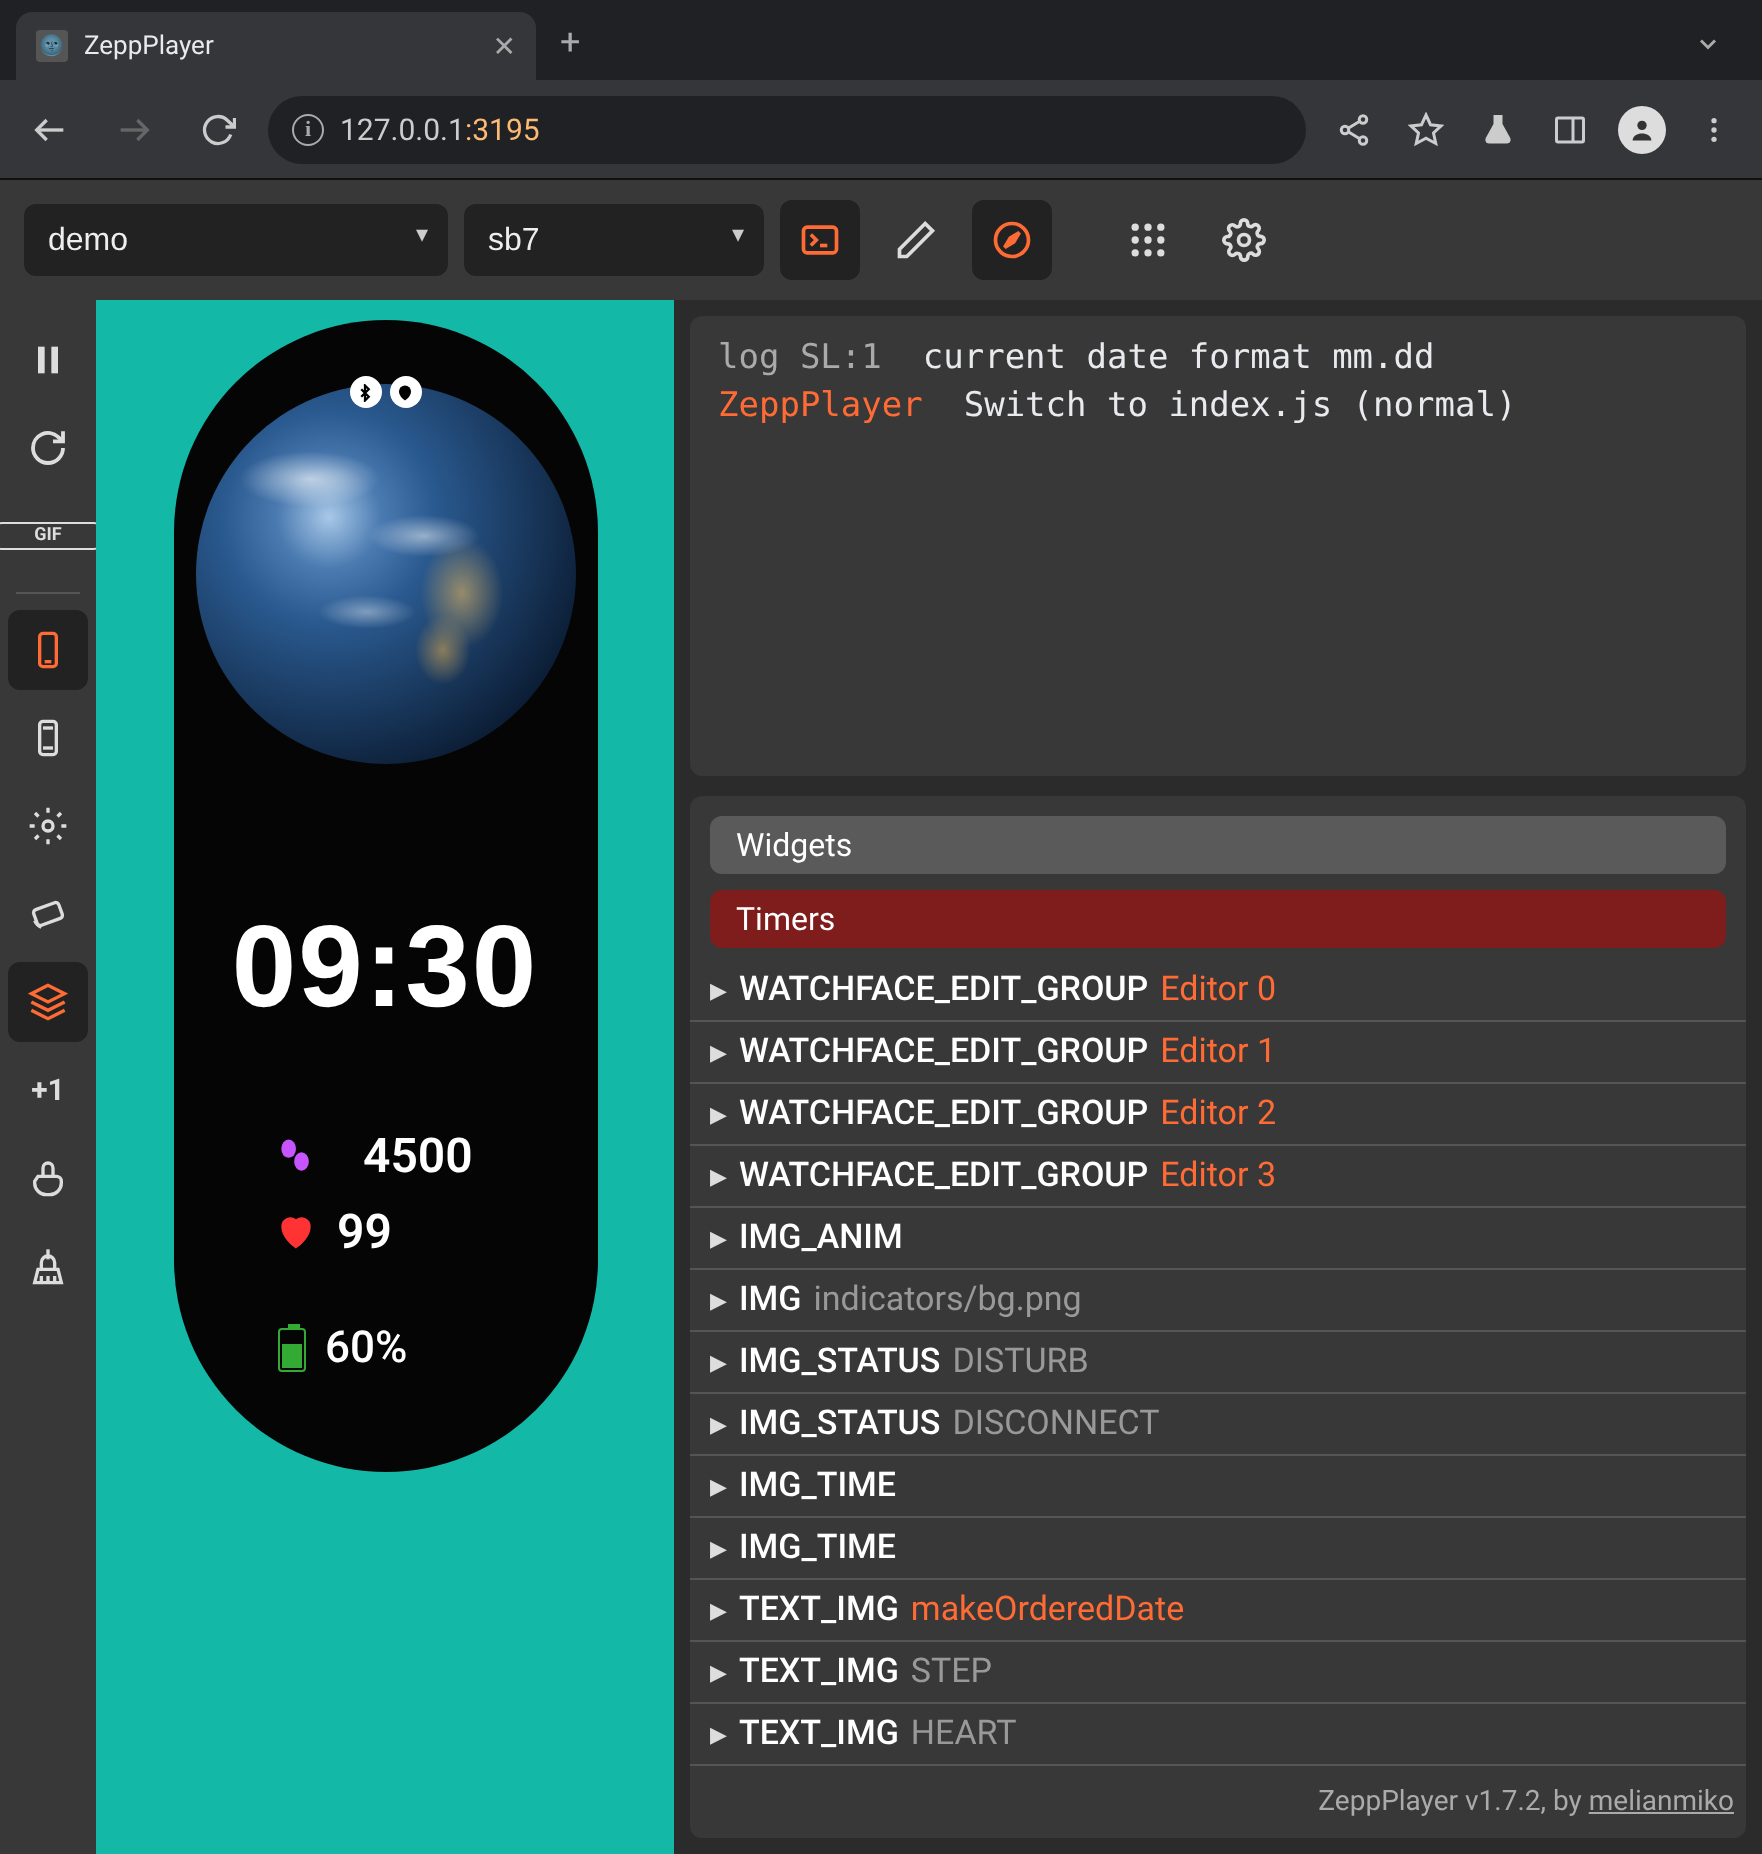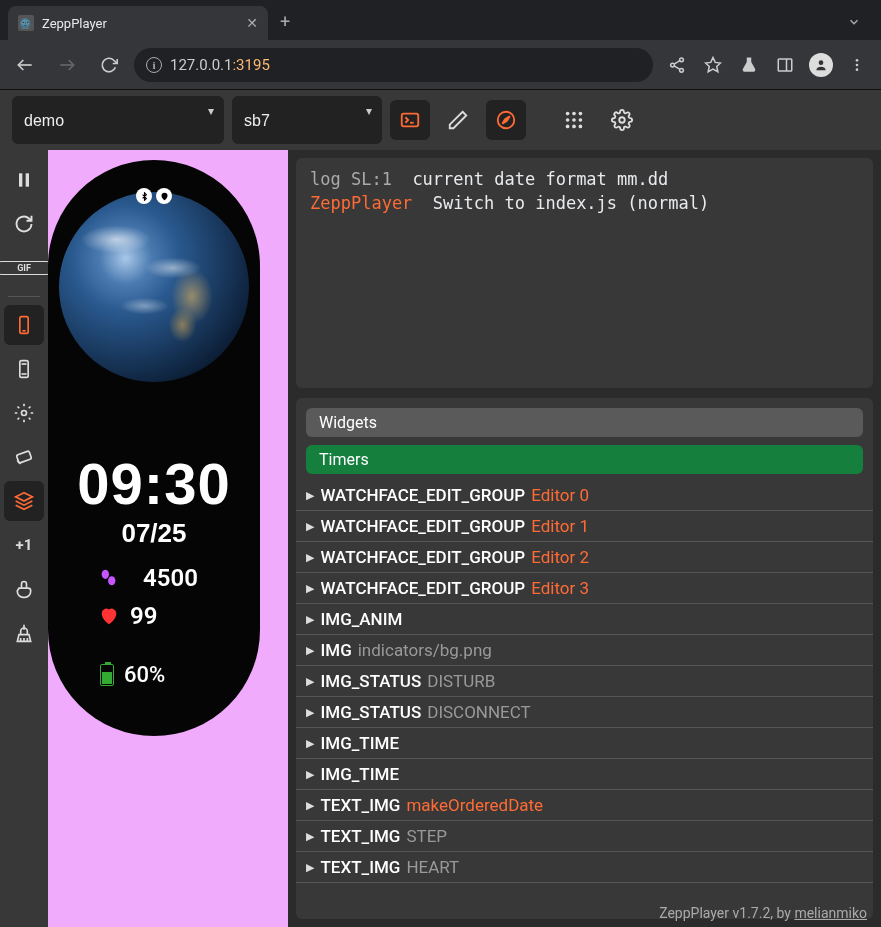--- a/index.html
+++ b/index.html
@@ -26,38 +26,38 @@
 .omnibox { flex: 1; background: #202124; border-radius: 20px; height: 34px; display: flex; align-items: center; padding: 0 12px; gap: 8px; color: #ccc; font-size: 15px; }
 .omnibox .info { width:16px;height:16px;border:1.5px solid #aaa;border-radius:50%;display:flex;align-items:center;justify-content:center;font-size:11px;color:#aaa;font-family:serif;font-weight:bold;}
 .omnibox .dim { color: #fdba74; }
 .chromeactions { display:flex; gap:4px; }
 .chromeactions .cbtn { width:32px;height:32px;display:flex;align-items:center;justify-content:center;color:#ccc;}
 .avatar { width:24px;height:24px;border-radius:50%;background:#ddd;display:flex;align-items:center;justify-content:center;color:#333;}
 
 
 .app { position: absolute; top: 90px; left: 0; right: 0; bottom: 0; background: #2b2b2b; display:flex; flex-direction:column;}
 .app-toolbar { height: 60px; background: #383838; display:flex; align-items:center; padding: 0 12px; gap: 8px; }
-.select { background: #222; color: #eee; border: none; height: 48px; padding: 0 30px 0 12px; border-radius: 6px; font-size: 16px; appearance: none; position: relative; }
+.select { background: #222; color: #eee; border: none; height: 36px; padding: 0 30px 0 12px; border-radius: 6px; font-size: 16px; appearance: none; position: relative; }
 .selectwrap { position: relative; }
 .selectwrap::after { content:"▾"; position:absolute; right:10px; top:8px; color:#ccc; pointer-events:none; font-size:12px;}
 .sel1 { width: 212px; }
 .sel2 { width: 150px; }
 .tbtn { width: 40px; height: 40px; display:flex; align-items:center; justify-content:center; border-radius: 6px; color:#ddd; }
 .tbtn.active { background: #222; color: #ff6b35; }
 .tbtn svg { width:22px; height:22px; }
 
 .app-body { flex:1; display:flex; }
 .sidetools { width: 48px; background: #383838; display:flex; flex-direction:column; padding: 8px 0; gap:0px; }
 .sidetools .sbtn { width:40px; height:40px; margin: 2px auto; display:flex; align-items:center; justify-content:center; color:#ddd; border-radius:6px; font-size:14px; }
 .sidetools .sbtn.active { background:#222; color:#ff6b35; }
 .sidetools .sbtn svg { width:20px; height:20px; }
 .sidetools .sbtn.txt { font-size:15px; font-weight:bold; }
 .gif-badge { font-size:9px; font-weight:bold; border:1.5px solid currentColor; border-radius:3px; padding:1px 18px; }
 
-.preview-col { width: 240px; background:#f0abfc; display:flex; align-items:flex-start; padding-top:10px;}
+.preview-col { width: 289px; background:#14b8a6; display:flex; align-items:flex-start; justify-content:center; padding-top:10px;}
 .watch { width: 212px; height: 576px; background:#050505; border-radius: 106px; position:relative; overflow:hidden; margin-top:0px;}
 .watch .earth { position:absolute; top:32px; left:50%; transform:translateX(-50%); width:190px; height:190px; border-radius:50%; 
   background: radial-gradient(circle at 35% 35%, #a8c8e8 0%, #4a7ab0 15%, #2a5a90 30%, #1a3a60 55%, #0a1a30 80%, #000 100%);
   overflow:hidden;
 }
 .earth::before { content:""; position:absolute; inset:0; background:
   radial-gradient(ellipse 30px 40px at 70% 55%, #c8a868 0%, transparent 70%),
   radial-gradient(ellipse 20px 25px at 65% 70%, #b89858 0%, transparent 70%);
   opacity:0.7;
 }
@@ -79,30 +79,30 @@
 .batt-ico::before { content:""; position:absolute; top:-3px; left:4px; width:6px; height:2px; background:#3a3;}
 .batt-ico::after { content:""; position:absolute; bottom:1px; left:1px; right:1px; height:60%; background:#3a3;}
 
 .main-col { flex:1; display:flex; flex-direction:column; padding: 8px; gap:10px; min-width:0;}
 .console { background:#383838; border-radius:6px; padding:10px 14px; height:230px; font-family: "SF Mono", Consolas, monospace; font-size:17px; line-height:1.4; }
 .console .log-tag { color:#aaa; }
 .console .zp { color:#ff6b35; }
 
 .inspector { background:#383838; border-radius:6px; flex:1; overflow:hidden; display:flex; flex-direction:column; position:relative;}
 .insp-tabs { display:flex; gap:8px; padding:10px 10px 6px 10px;flex-direction:column; }
-.insp-tab { background:#15803d; border-radius:6px; padding:5px 13px; font-size:16px; color:#fff; }
+.insp-tab { background:#7f1d1d; border-radius:6px; padding:5px 13px; font-size:16px; color:#fff; }
 .insp-tab.active { background:#5a5a5a; }
 .insp-list { flex:1; overflow-y:auto; }
 .insp-row { border-bottom:1px solid #555; padding:5px 10px; font-size:17px; display:flex; align-items:center; gap:6px;}
 .insp-row .arrow { font-size:11px; color:#ddd; }
 .insp-row .wname { color:#fff; font-weight:500;}
 .insp-row .detail-orange { color:#ff6b35; font-weight:400;}
 .insp-row .detail-dim { color:#999; font-weight:400;}
 
-.footer { position:absolute; bottom:6px; right:14px; font-size:14px; color:#aaa;}
+.footer { position:absolute; bottom:18px; right:14px; font-size:14px; color:#aaa;}
 .footer a { color:#aaa; text-decoration:underline;}
 </style>
 </head>
 <body>
 
 <div class="tabbar">
   <div class="tab">
     <span class="favicon">🌚</span>
     <span class="title">ZeppPlayer</span>
     <span class="close">✕</span>
@@ -316,21 +316,20 @@
               </svg>
           </span>
           <span class="si">
             <svg width="9" height="9" viewBox="0 0 24 24" fill="#000">
                 <path d="M12 2a8 8 0 0 0-8 8c0 7 8 12 8 12s8-5 8-12a8 8 0 0 0-8-8z"></path>
               </svg>
           </span>
         </div>
         <div class="earth"></div>
         <div class="time">09:30</div>
-        <div class="date">07/25</div>
         <div class="metric m-steps">
           <span class="ico">
             <svg width="22" height="22" viewBox="0 0 24 24" fill="#c755ff">
                 <ellipse cx="8" cy="8" rx="4" ry="5"></ellipse>
                 <ellipse cx="15" cy="15" rx="4" ry="5"></ellipse>
               </svg>
           </span>
           <span>4500</span>
         </div>
         <div class="metric m-heart">

